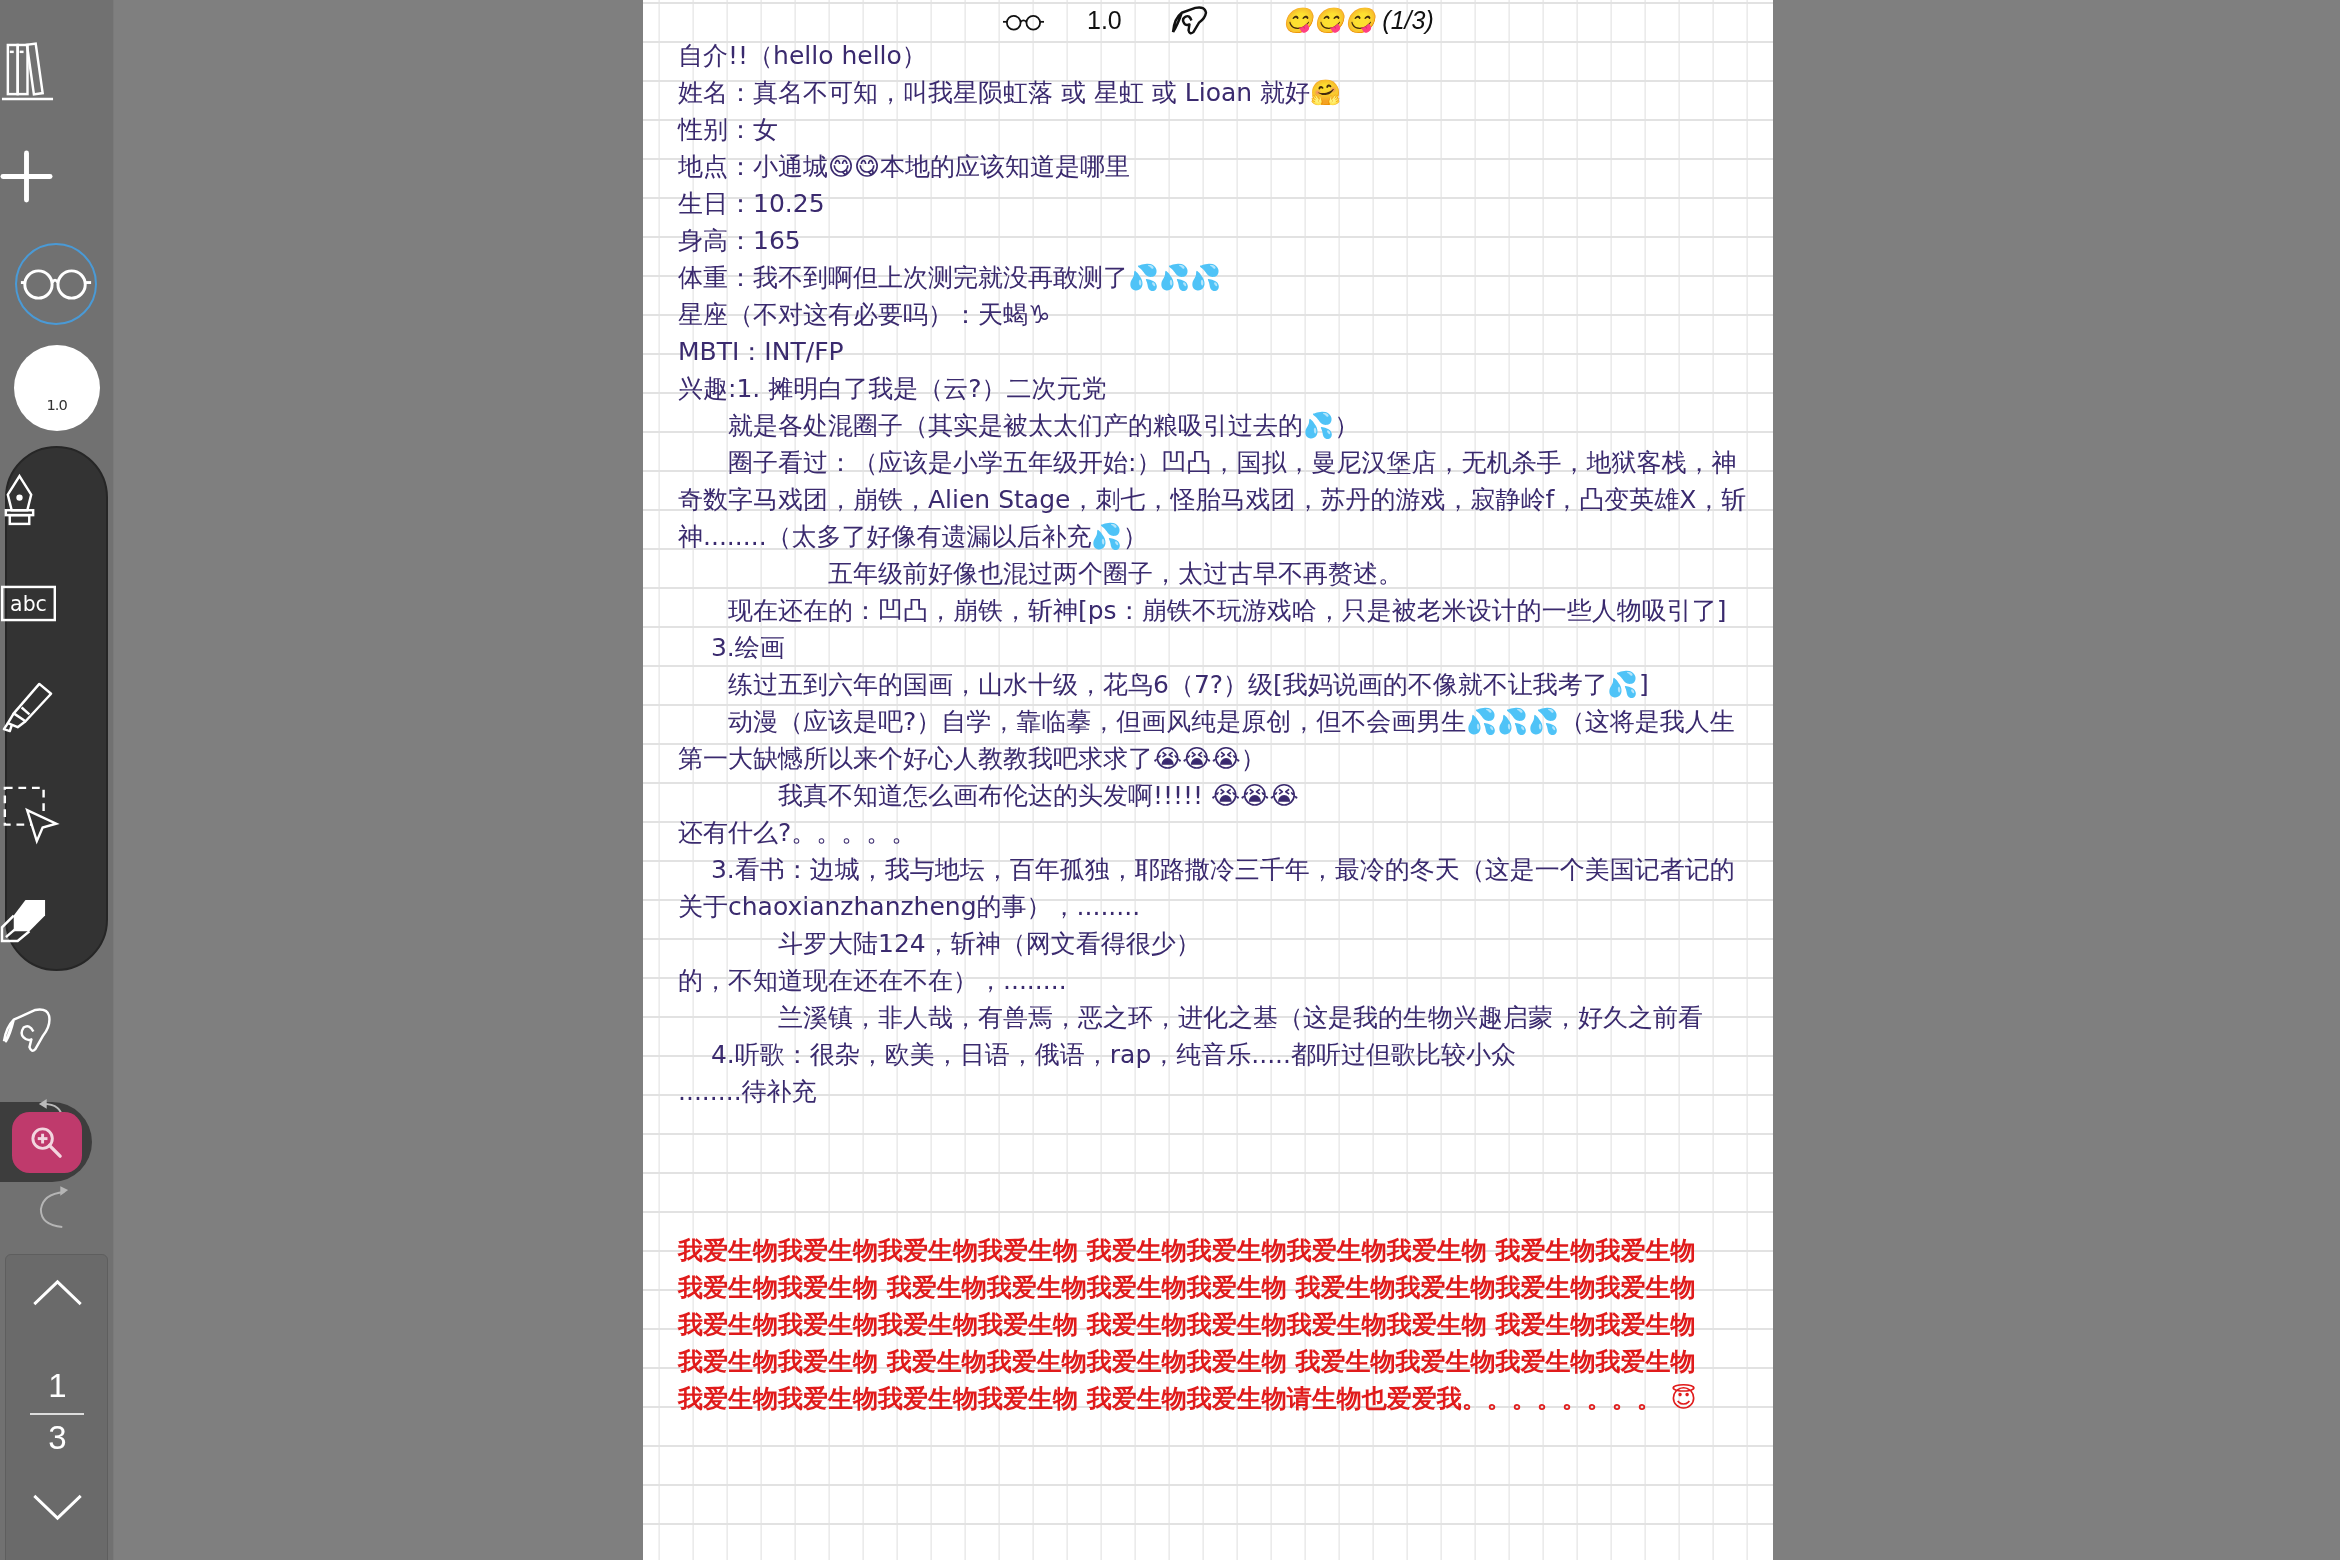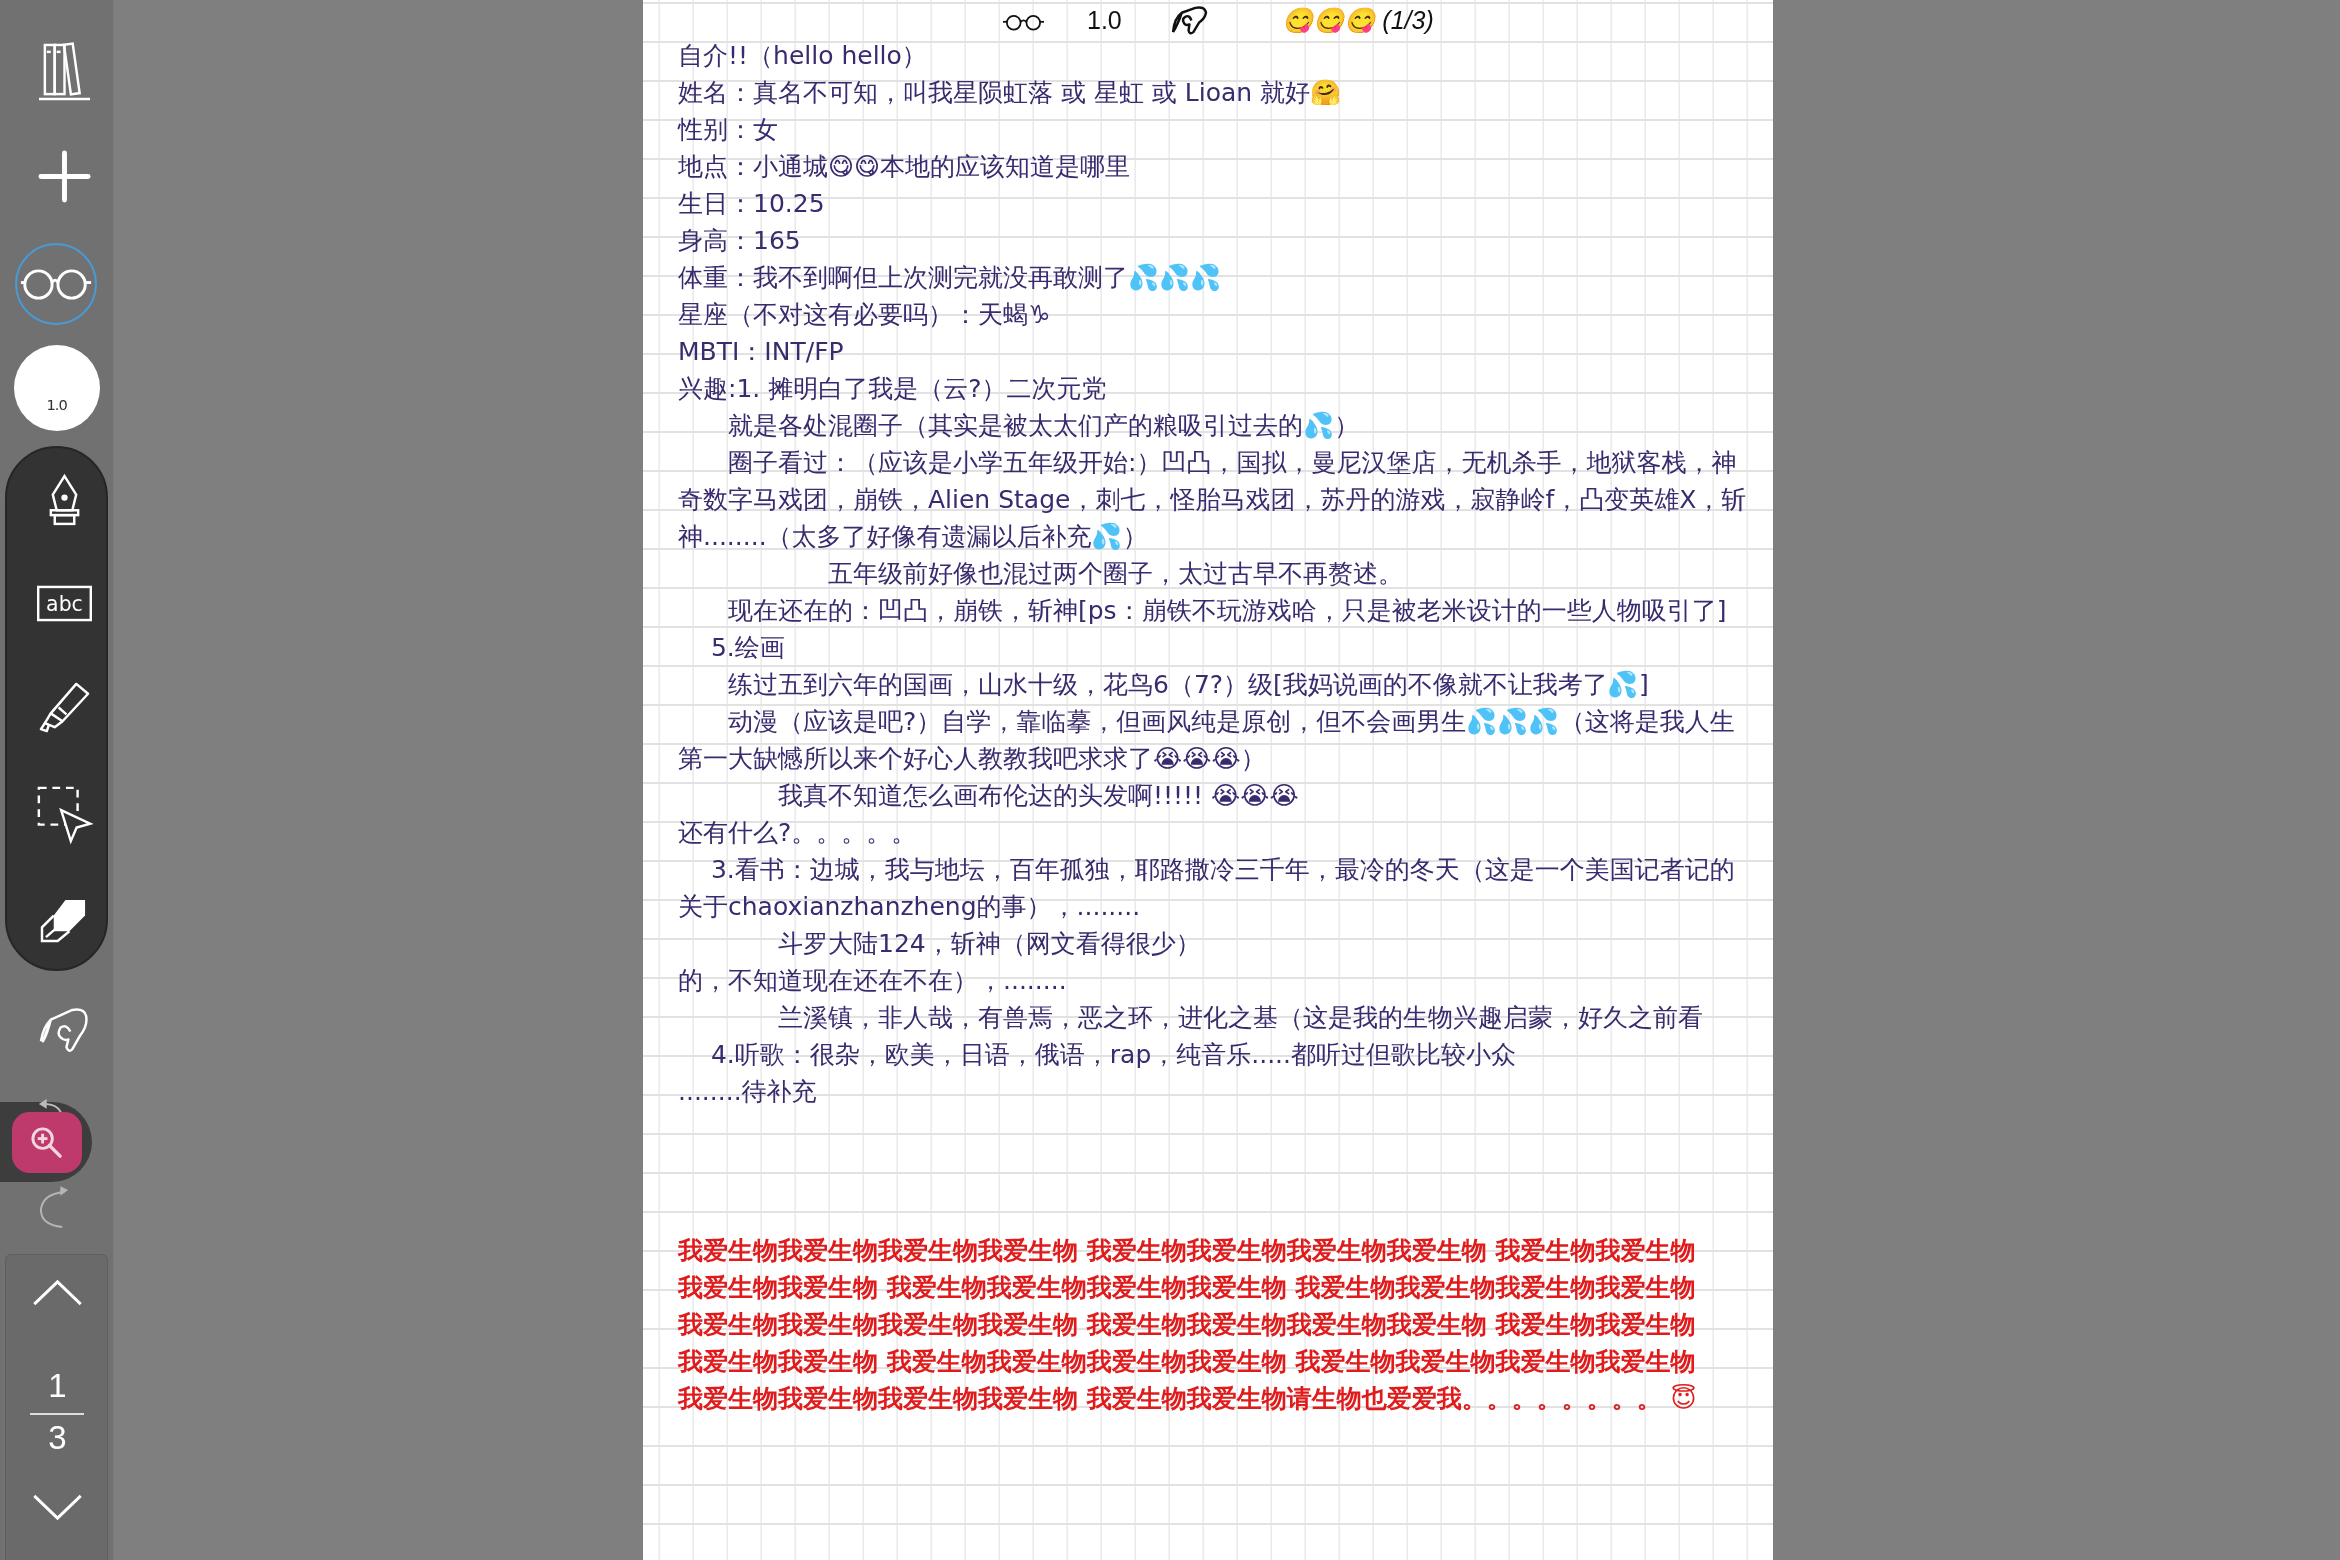--- a/index.html
+++ b/index.html
@@ -5,21 +5,21 @@
   html, body { margin:0; padding:0; }
   body {
     width:2341px; height:1560px; overflow:hidden; position:relative;
     background:#7f7f7f;
     font-family:"DejaVu Sans", "Liberation Sans", sans-serif;
   }
   .sidebar {
     position:absolute; left:0; top:0; width:113px; height:1560px;
     background:#717171; border-right:1px solid #7a7a7a;
   }
-  .sb-btn { position:absolute; left:8px; width:113px; display:flex; align-items:center; justify-content:center; cursor:pointer; }
+  .sb-btn { position:absolute; left:0; width:113px; display:flex; align-items:center; cursor:pointer; }
   .sb-btn svg { display:block; }
   .tool-panel {
     position:absolute; left:4.9px; top:446px; width:103px; height:525px;
     background:#333333; border:2px solid #262626; border-radius:52px; box-sizing:border-box;
   }
   .size-circle {
     position:absolute; left:13.7px; top:345px; width:86px; height:86px; border-radius:50%;
     background:#ffffff; cursor:pointer;
   }
   .size-circle span {
@@ -231,21 +231,21 @@
     <div class="line">体重：我不到啊但上次测完就没再敢测了💦💦💦</div>
     <div class="line">星座（不对这有必要吗）：天蝎♑</div>
     <div class="line">MBTI：INT/FP</div>
     <div class="line">兴趣:1. 摊明白了我是（云?）二次元党</div>
     <div class="line">　　就是各处混圈子（其实是被太太们产的粮吸引过去的💦）</div>
     <div class="line">　　圈子看过：（应该是小学五年级开始:）凹凸，国拟，曼尼汉堡店，无机杀手，地狱客栈，神</div>
     <div class="line">奇数字马戏团，崩铁，Alien Stage，刺七，怪胎马戏团，苏丹的游戏，寂静岭f，凸变英雄X，斩</div>
     <div class="line">神........（太多了好像有遗漏以后补充💦）</div>
     <div class="line">　　　　　　五年级前好像也混过两个圈子，太过古早不再赘述。</div>
     <div class="line">　　现在还在的：凹凸，崩铁，斩神[ps：崩铁不玩游戏哈，只是被老米设计的一些人物吸引了]</div>
-    <div class="line">　 5.绘画</div>
+    <div class="line">　 3.绘画</div>
     <div class="line">　　练过五到六年的国画，山水十级，花鸟6（7?）级[我妈说画的不像就不让我考了💦]</div>
     <div class="line">　　动漫（应该是吧?）自学，靠临摹，但画风纯是原创，但不会画男生💦💦💦（这将是我人生</div>
     <div class="line">第一大缺憾所以来个好心人教教我吧求求了😭😭😭）</div>
     <div class="line">　　　　我真不知道怎么画布伦达的头发啊!!!!! 😭😭😭</div>
     <div class="line">还有什么?。。。。。</div>
     <div class="line">　 3.看书：边城，我与地坛，百年孤独，耶路撒冷三千年，最冷的冬天（这是一个美国记者记的</div>
     <div class="line">关于chaoxianzhanzheng的事），........</div>
     <div class="line">　　　　斗罗大陆124，斩神（网文看得很少）</div>
     <div class="line">的，不知道现在还在不在），........</div>
     <div class="line">　　　　兰溪镇，非人哉，有兽焉，恶之环，进化之基（这是我的生物兴趣启蒙，好久之前看</div>

